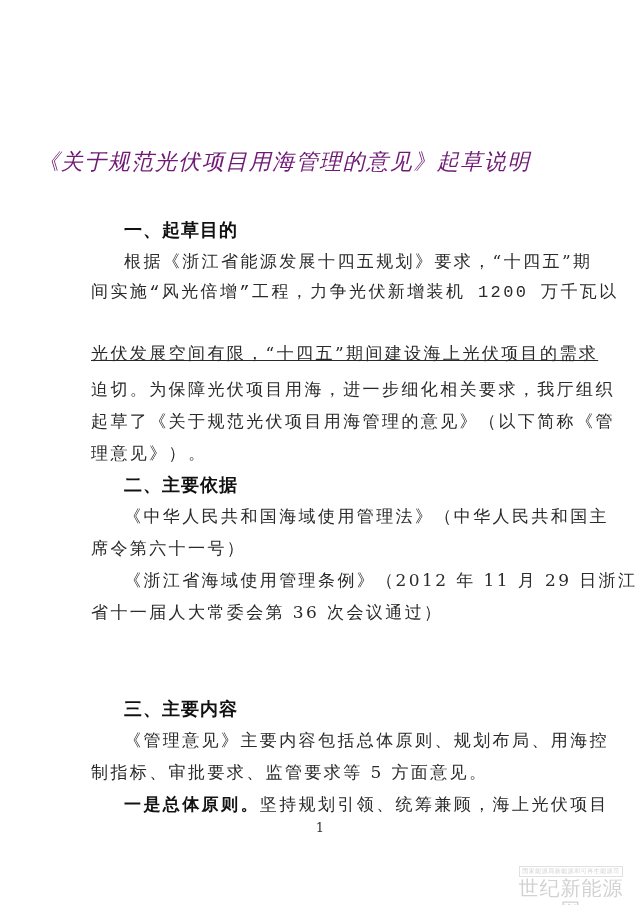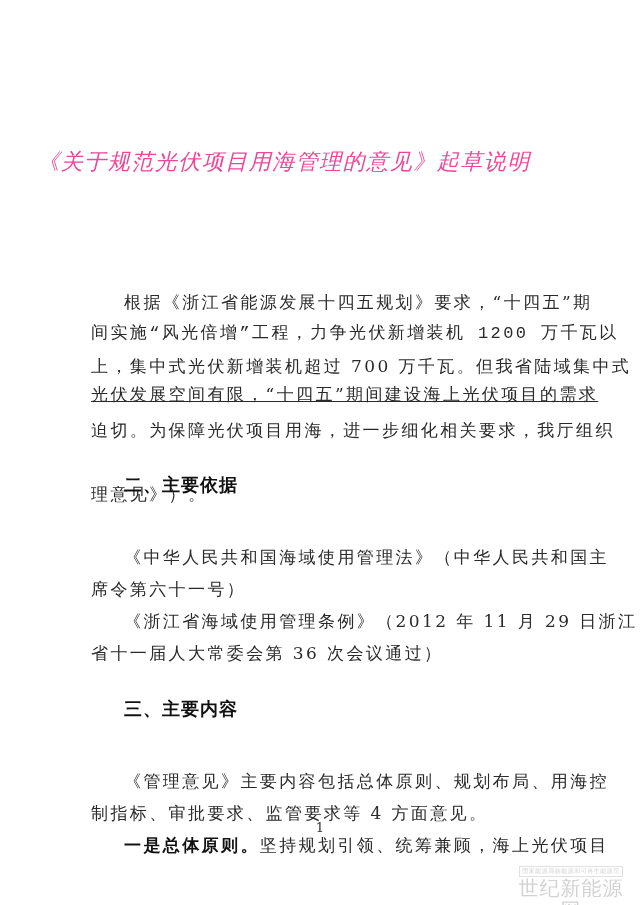--- a/index.html
+++ b/index.html
@@ -1,57 +1,58 @@
 <!DOCTYPE html>
 <html><head>
 <meta charset="utf-8">
 <style>
   html, body { margin: 0; padding: 0; background: #ffffff; }
   body { width: 640px; height: 905px; position: relative; overflow: hidden;
          font-family: "DejaVu Serif", "Liberation Serif", serif; color: #222; }
   .page { position: absolute; left: 0; top: 0; width: 640px; height: 905px; background: #fff; }
   .title { position: absolute; left: 0; width: 568px; top: 147px; text-align: center;
            font-size: 22px; letter-spacing: 1.5px; font-family: "DejaVu Sans", sans-serif;
-           font-style: italic; color: #ec4899; white-space: nowrap; }
+           font-style: italic; color: #701a75; white-space: nowrap; }
   .line { position: absolute; left: 91px; width: 460px; font-size: 17px; line-height: 22px;
-          white-space: nowrap; color: #2a2a2a; letter-spacing: 2.4px; margin-top: 41px; }
+          white-space: nowrap; color: #2a2a2a; letter-spacing: 2.4px; }
   .indent { left: 124px; width: 427px; }
   .heading { position: absolute; left: 124px; font-size: 18px; font-weight: bold;
              font-family: "DejaVu Sans", sans-serif; color: #111; letter-spacing: 1px; white-space: nowrap; }
   .just { text-align: justify; text-align-last: justify; }
   .bold { font-weight: bold; color: #111; }
   .pagenum { position: absolute; top: 818px; left: 0; width: 640px; text-align: center;
              font-size: 13px; color: #333; }
   .wm { position: absolute; left: 510px; top: 858px; width: 122px; color: #d2d2d2; text-align: center; }
   .wm-top { font-size: 6px; letter-spacing: 0.5px; border: 1px solid #e0e0e0; display: inline-block; padding: 0 2px; }
   .wm-main { font-size: 20px; letter-spacing: 1px; line-height: 22px; font-family: "DejaVu Sans", sans-serif; }
 </style>
 </head>
 <body>
 
 <div class="page">
 
   <div class="title">《关于规范光伏项目用海管理的意见》起草说明</div>
 
+  <div class="heading" style="top:218px;">一、起草目的</div>
   <div class="line indent just" style="top:250px;">根据《浙江省能源发展十四五规划》要求，“十四五”期</div>
   <div class="line just" style="top:282px;font-family:Liberation Mono, monospace;">间实施“风光倍增”工程，力争光伏新增装机 1200 万千瓦以</div>
-  <div class="line just" style="top:314px;">上，集中式光伏新增装机超过 700 万千瓦。但我省陆域集中式</div>
   <div class="line just" style="top:342px;text-decoration:underline;">光伏发展空间有限，“十四五”期间建设海上光伏项目的需求</div>
   <div class="line just" style="top:378px;">迫切。为保障光伏项目用海，进一步细化相关要求，我厅组织</div>
+  <div class="line just" style="top:410px;">起草了《关于规范光伏项目用海管理的意见》（以下简称《管</div>
   <div class="line" style="top:442px;">理意见》）。</div>
 
   <div class="heading" style="top:473px;font-family:Liberation Mono, monospace;">二、主要依据</div>
   <div class="line indent just" style="top:505px;">《中华人民共和国海域使用管理法》（中华人民共和国主</div>
   <div class="line" style="top:537px;">席令第六十一号）</div>
   <div class="line indent just" style="top:569px;">《浙江省海域使用管理条例》（2012 年 11 月 29 日浙江</div>
   <div class="line" style="top:601px;">省十一届人大常委会第 36 次会议通过）</div>
 
   <div class="heading" style="top:697px;">三、主要内容</div>
   <div class="line indent just" style="top:729px;">《管理意见》主要内容包括总体原则、规划布局、用海控</div>
-  <div class="line" style="top:761px;">制指标、审批要求、监管要求等 4 方面意见。</div>
+  <div class="line" style="top:761px;">制指标、审批要求、监管要求等 5 方面意见。</div>
   <div class="line indent just" style="top:793px;"><span class="bold">一是总体原则。</span><span>坚持规划引领、统筹兼顾，海上光伏项目</span></div>
 
   <div class="pagenum" style="top:820px;">1</div>
 
   <div class="wm">
     <div class="wm-top">国家能源局新能源和可再生能源司</div>
     <div class="wm-main">世纪新能源网</div>
     
   </div>
 </div>

